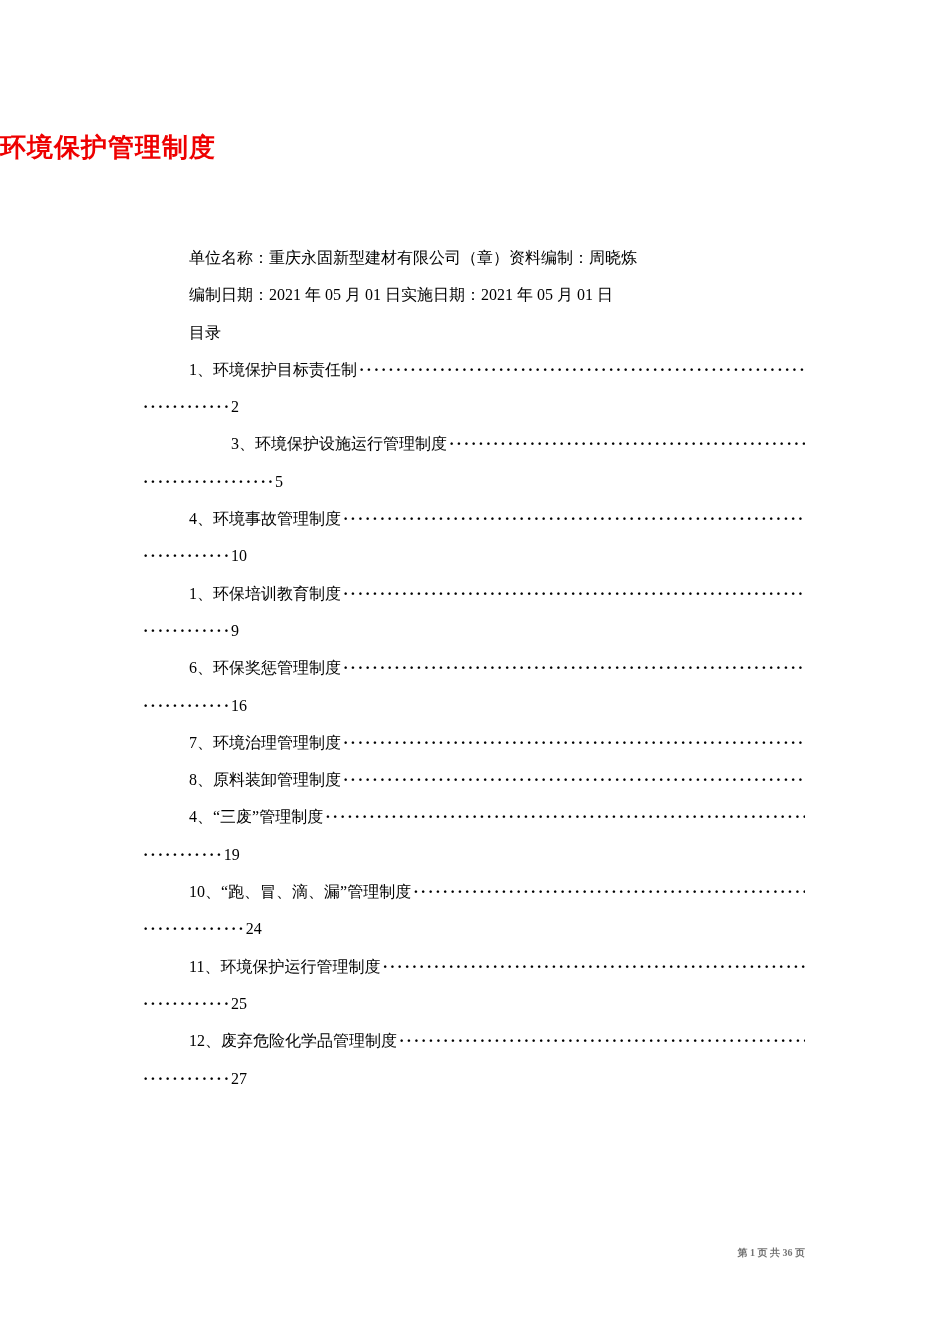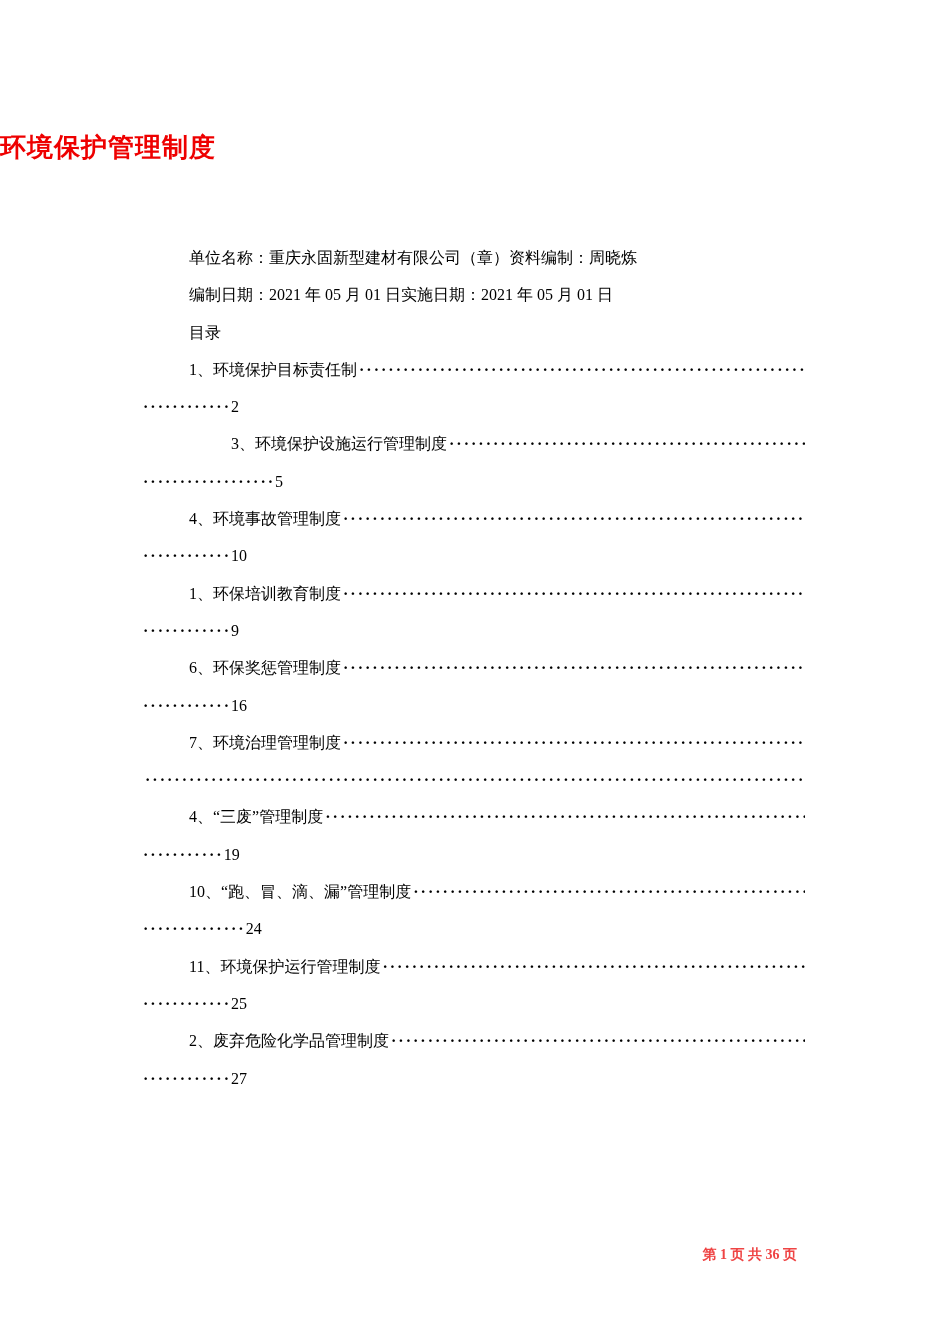--- a/index.html
+++ b/index.html
@@ -46,24 +46,24 @@
     font-weight: bold;
     letter-spacing: 2px;
     padding-left: 2px;
   }
   .toc-line2 { white-space: nowrap; }
   .toc-wrap-dots { font-weight: bold; letter-spacing: 2px; }
 
   .doc-footer {
     position: absolute;
     top: 1246px;
-    right: 153px;
-    font-size: 14px;
+    right: 145px;
+    font-size: 10px;
     font-weight: 600;
-    color: #ef4444;
+    color: #737373;
   }
 </style>
 </head>
 <body>
 
 <div class="doc-page">
 
   <h1 class="doc-title" style="color: rgb(238, 0, 0);">环境保护管理制度</h1>
 
   <div class="doc-content">
@@ -127,20 +127,21 @@
 
   <div class="toc-entry">
     <div class="toc-line1">
       <span class="toc-label">7、环境治理管理制度</span>
       <span class="toc-leader">··········································································································</span>
     </div>
   </div>
 
   <div class="toc-entry">
     <div class="toc-line1">
+      <span class="toc-label">8、原料装卸管理制度</span>
       <span class="toc-leader">··········································································································</span>
     </div>
   </div>
 
   <div class="toc-entry">
     <div class="toc-line1">
       <span class="toc-label">4、“三废”管理制度</span>
       <span class="toc-leader">··········································································································</span>
     </div>
     <div class="toc-line2">
@@ -163,21 +164,21 @@
       <span class="toc-label">11、环境保护运行管理制度</span>
       <span class="toc-leader">··········································································································</span>
     </div>
     <div class="toc-line2">
       <span class="toc-wrap-dots">············</span><span class="toc-page">25</span>
     </div>
   </div>
 
   <div class="toc-entry">
     <div class="toc-line1">
-      <span class="toc-label">2、废弃危险化学品管理制度</span>
+      <span class="toc-label">12、废弃危险化学品管理制度</span>
       <span class="toc-leader">··········································································································</span>
     </div>
     <div class="toc-line2">
       <span class="toc-wrap-dots">············</span><span class="toc-page">27</span>
     </div>
   </div>
 </div>
   </div>
 
   <div class="doc-footer">第 1 页 共 36 页</div>

